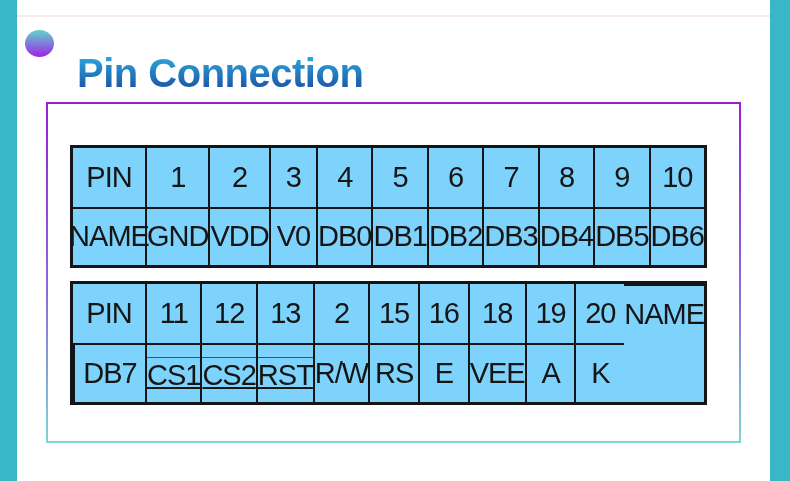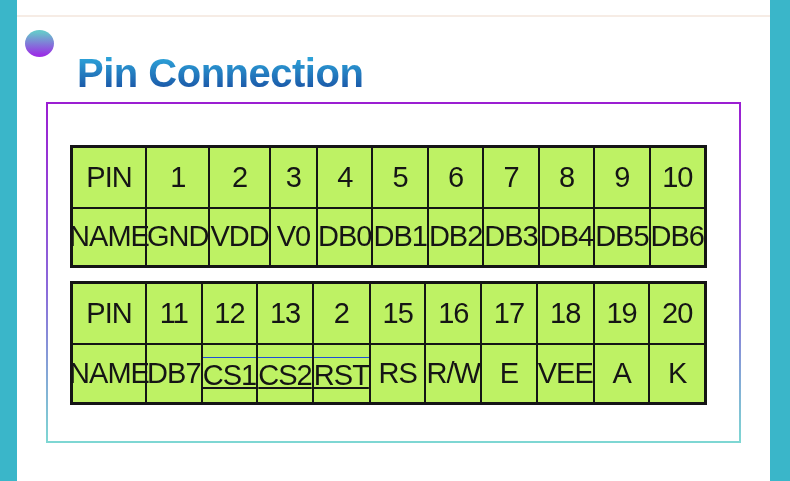--- a/index.html
+++ b/index.html
@@ -44,21 +44,21 @@
     border-image: linear-gradient(180deg, #9b1ed2 0%, #8b6ada 55%, #7ed7d3 100%) 1;
   }
   .pin-table {
     position: absolute; left: 22px;
     width: 637px; height: 123px;
     box-sizing: border-box;
     border: 3px solid #151515;
     display: grid;
     grid-template-columns: 72px repeat(10, 1fr);
     grid-template-rows: 1fr 1fr;
-    background: #bef264;
+    background: #7dd3fc;
   }
   .pin-table.t0 { top: 41px; }
   .pin-table.t1 { top: 177px; height: 124px; }
   .cell {
     display: flex; align-items: center; justify-content: center;
     font-size: 29px; letter-spacing: -1px; color: #151515;
     line-height: 1; white-space: nowrap;
     box-sizing: border-box;
   }
   .cell.v-line { border-left: 2px solid #151515; }
@@ -166,23 +166,20 @@
       <div class="cell v-line">
         <span>2</span>
       </div>
       <div class="cell v-line">
         <span>15</span>
       </div>
       <div class="cell v-line">
         <span>16</span>
       </div>
       <div class="cell v-line">
-        <span>17</span>
-      </div>
-      <div class="cell v-line">
         <span>18</span>
       </div>
       <div class="cell v-line">
         <span>19</span>
       </div>
       <div class="cell v-line">
         <span>20</span>
       </div>
       <div class="cell h-line">
         <span>NAME</span>
@@ -193,24 +190,24 @@
       <div class="cell v-line h-line">
         <span class="overline">CS1</span>
       </div>
       <div class="cell v-line h-line">
         <span class="overline">CS2</span>
       </div>
       <div class="cell v-line h-line">
         <span class="overline">RST</span>
       </div>
       <div class="cell v-line h-line">
+        <span>R/W</span>
+      </div>
+      <div class="cell v-line h-line">
         <span>RS</span>
-      </div>
-      <div class="cell v-line h-line">
-        <span>R/W</span>
       </div>
       <div class="cell v-line h-line">
         <span>E</span>
       </div>
       <div class="cell v-line h-line">
         <span>VEE</span>
       </div>
       <div class="cell v-line h-line">
         <span>A</span>
       </div>

